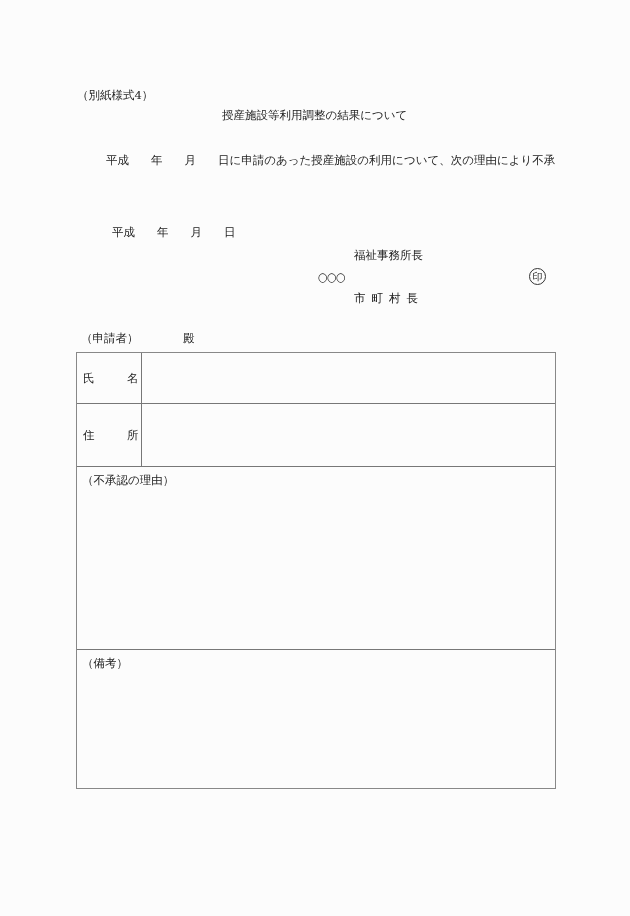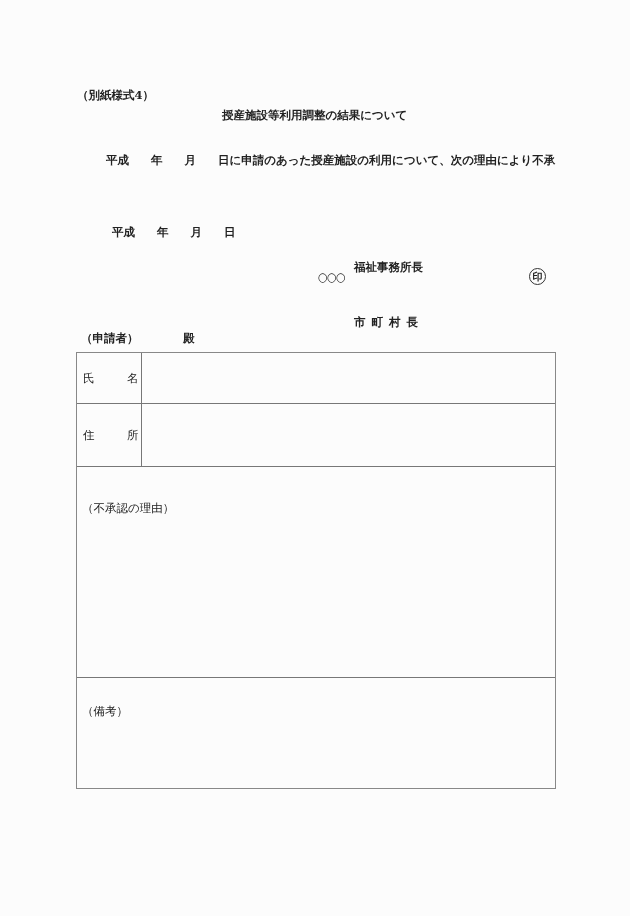--- a/index.html
+++ b/index.html
@@ -5,45 +5,45 @@
   html, body { margin: 0; padding: 0; }
   body {
     width: 630px; height: 916px;
     background: #fcfcfc;
     position: relative;
     overflow: hidden;
     font-family: "DejaVu Serif", "Liberation Serif", serif;
     color: #222;
     font-size: 11.5px;
   }
-  .abs { position: absolute; white-space: nowrap; font-weight: bold; }
+  .abs { position: absolute; white-space: nowrap; }
   .form-id { left: 77px; top: 88px; }
   .title { left: 222px; top: 108px; }
   .para { left: 77px; top: 148px; width: 490px; line-height: 24px; white-space: normal; margin-left: 16px; }
   .para .indent { display: inline-block; width: 13px; }
   .gap { display: inline-block; width: 22px; }
   .date { left: 112px; top: 225px; }
-  .office { left: 354px; top: 260px; }
+  .office { left: 354px; top: 248px; }
   .circles { left: 318px; top: 270px; letter-spacing: -1px; }
   .seal {
     left: 529px; top: 268px; width: 15px; height: 15px;
     border: 1px solid #333; border-radius: 50%;
     font-size: 10px; line-height: 15px; text-align: center;
   }
-  .mayor { left: 354px; top: 291px; letter-spacing: 6px; margin-top: 24px; }
+  .mayor { left: 354px; top: 291px; letter-spacing: 6px; }
   .applicant { left: 81px; top: 331px; }
   .dono { left: 183px; top: 331px; }
   .tbl {
     position: absolute; left: 76px; top: 352px;
     width: 480px; height: 437px;
     border: 1.5px solid #888;
     box-sizing: border-box;
   }
   .row { position: absolute; left: 0; right: 0; border-bottom: 1px solid #777; box-sizing: border-box; }
-  .row.last { border-bottom: none; margin-top: 48px; }
+  .row.last { border-bottom: none; }
   .labelcell {
     position: absolute; left: 0; top: 0; bottom: 0; width: 65px;
     border-right: 1px solid #777; box-sizing: border-box;
   }
   .labelcell .l1 { position: absolute; left: 6px; }
   .labelcell .l2 { position: absolute; left: 50px; }
   .section-label { position: absolute; left: 5px; top: 6px; }
 </style>
 </head>
 <body>
@@ -73,19 +73,19 @@
       <span class="l1" style="top:18px;">氏</span>
       <span class="l2" style="top:18px;">名</span>
     </div>
   </div>
   <div class="row" style="top:51px; height:63px;">
     <div class="labelcell">
       <span class="l1" style="top:24px;">住</span>
       <span class="l2" style="top:24px;">所</span>
     </div>
   </div>
-  <div class="row" style="top:114px; height:183px;margin-top:28px;">
+  <div class="row" style="top:114px; height:183px;">
     <span class="section-label">（不承認の理由）</span>
   </div>
   <div class="row last" style="top:297px; height:138px;">
     <span class="section-label">（備考）</span>
   </div>
 </div>
 
 </body></html>

